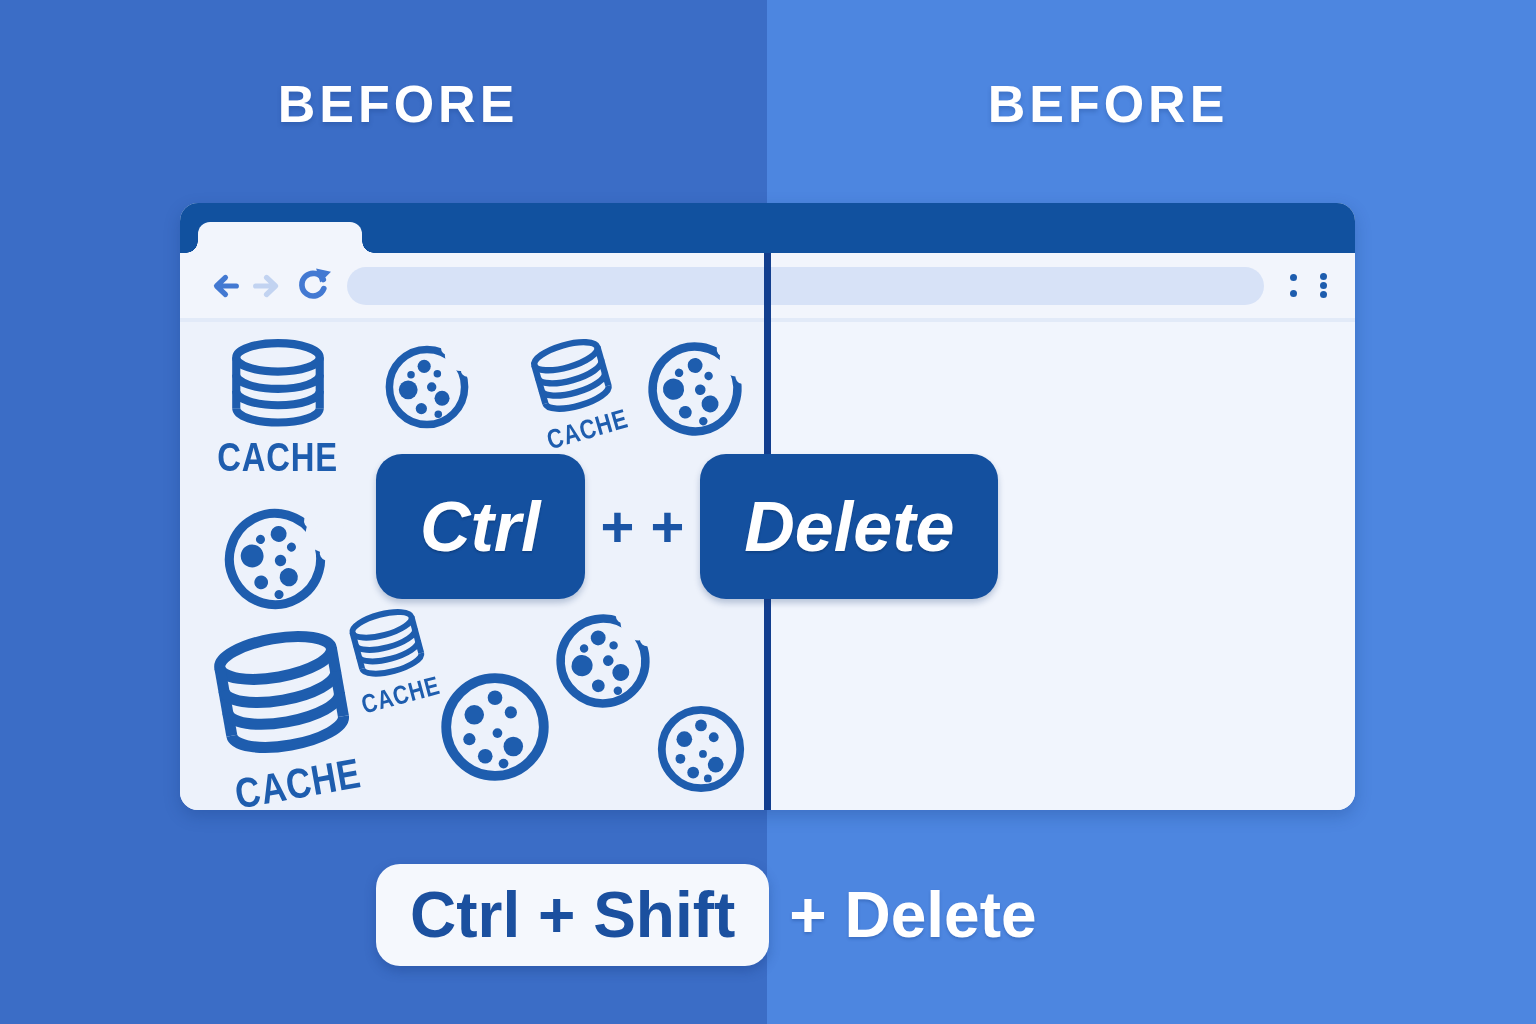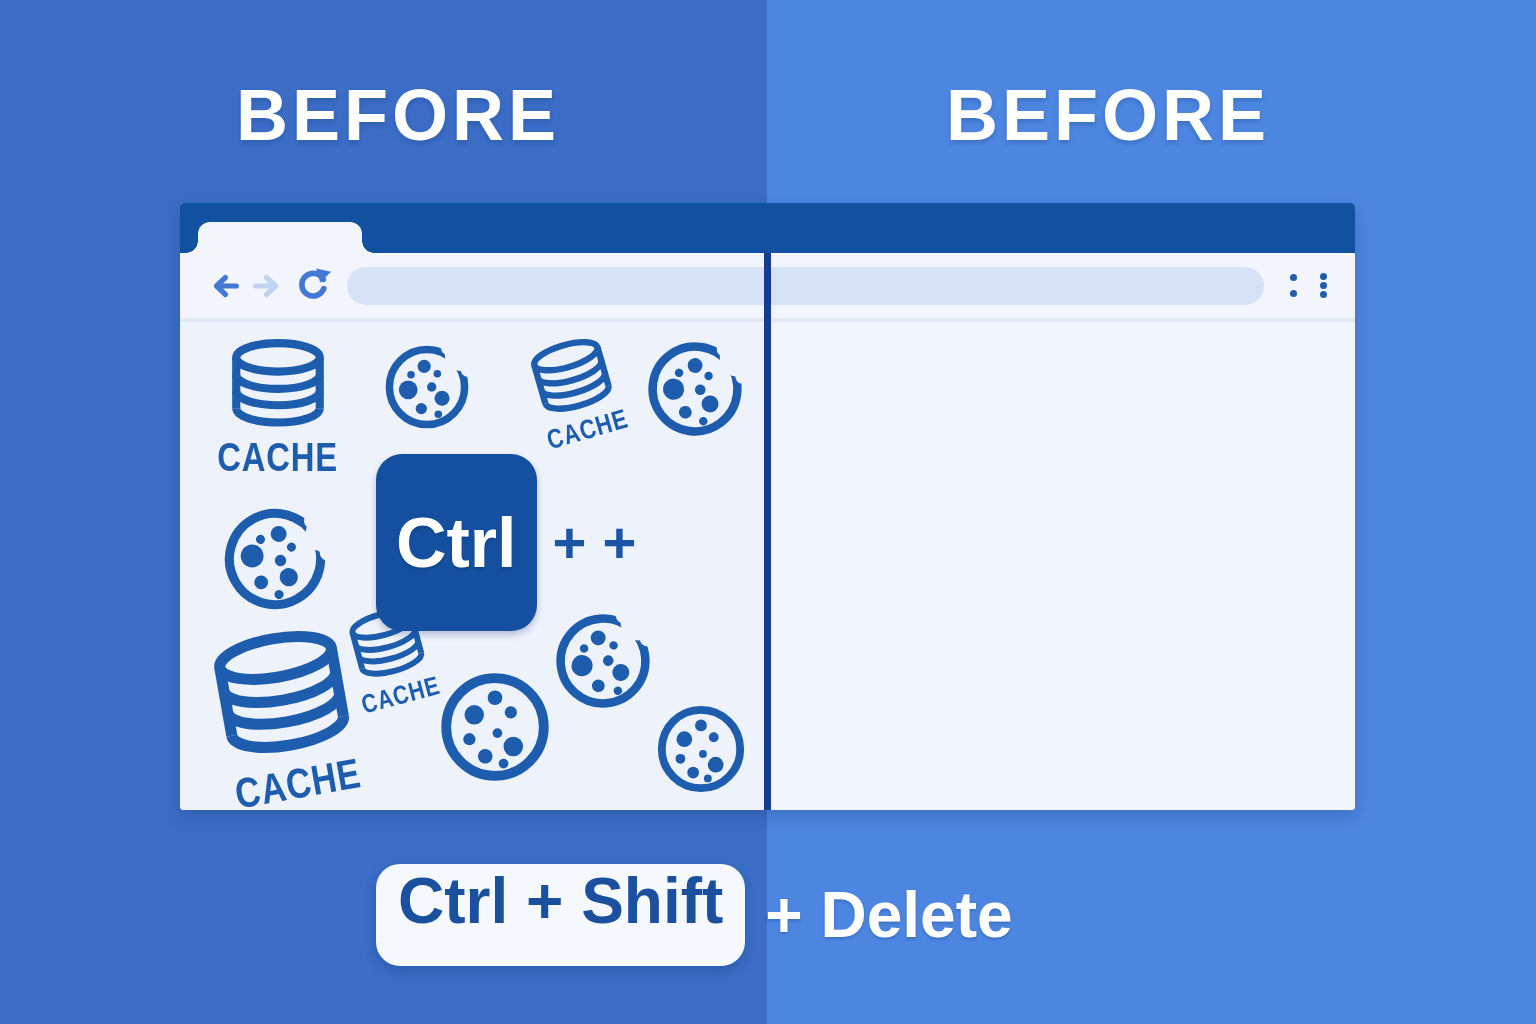--- a/index.html
+++ b/index.html
@@ -7,30 +7,30 @@
     width:1536px;height:1024px;overflow:hidden;position:relative;
     font-family:"Liberation Sans","DejaVu Sans",sans-serif;
     background:var(--bg-left,#3b6dc6);
   }
   .bg{position:absolute;top:0;height:1024px;}
   .bg-left{left:0;width:767px;background:var(--bg-left);}
   .bg-right{left:767px;width:769px;background:var(--bg-right);}
 
   .heading{
     position:absolute;top:74px;margin:0;color:var(--heading-text);
-    font-size:72px;font-weight:bold;letter-spacing:4px;white-space:nowrap;
+    font-size:52px;font-weight:bold;letter-spacing:4px;white-space:nowrap;
     transform:translateX(-50%);text-shadow:0 3px 4px rgba(22,62,130,.28);
   }
   .heading-before{left:398px;}
   .heading-after{left:1108px;}
 
   
   .browser{
     position:absolute;left:180px;top:203px;width:1175px;height:607px;
-    border-radius:4px;background:var(--content-bg-left);
+    border-radius:18px;background:var(--content-bg-left);
     box-shadow:0 6px 16px rgba(15,50,115,.25);overflow:hidden;
   }
   .titlebar{position:relative;height:50px;background:var(--chrome-blue);}
   .tab{
     position:absolute;left:18px;top:19px;width:164px;height:31px;
     background:var(--toolbar-bg);border-radius:12px 12px 0 0;
   }
   .tab::before,.tab::after{content:"";position:absolute;bottom:0;width:12px;height:12px;}
   .tab::before{left:-12px;background:radial-gradient(circle at 0 0,rgba(0,0,0,0) 11.5px,var(--toolbar-bg) 12px);}
   .tab::after{right:-12px;background:radial-gradient(circle at 100% 0,rgba(0,0,0,0) 11.5px,var(--toolbar-bg) 12px);}
@@ -67,32 +67,32 @@
   .scatter svg{display:block;width:100%;height:auto;}
   .cache-label{display:flex;justify-content:center;margin-top:3px;}
   .cache-label span{
     color:var(--icon-blue);font-weight:bold;white-space:nowrap;line-height:1;
     letter-spacing:1px;transform:scaleX(.82);
   }
 
   
   .keys-row{position:absolute;left:196px;top:251px;display:flex;align-items:center;gap:16px;z-index:3;}
   .key{
-    height:177px;padding:0 20px;border-radius:26px;background:var(--key-bg);
+    height:145px;padding:0 44px;border-radius:26px;background:var(--key-bg);
     color:var(--key-text);font-size:70px;font-weight:bold;
     display:flex;align-items:center;justify-content:center;
-    box-shadow:0 4px 6px rgba(15,50,110,.25);text-shadow:0 2px 2px rgba(8,35,80,.3);
+    box-shadow:0 4px 6px rgba(15,50,110,.25);text-shadow:0 2px 2px rgba(8,35,80,.3);font-style:italic;
   }
   .plus{font-size:58px;font-weight:bold;color:var(--plus-color);}
 
   
   .bottom-bar{position:absolute;left:376px;top:864px;display:flex;align-items:center;gap:20px;z-index:2;}
   .caption-pill{
-    background:var(--pill-bg);height:102px;border-radius:24px;padding:0 22px;
-    display:flex;box-shadow:0 5px 12px rgba(15,50,115,.3);
+    background:var(--pill-bg);height:102px;border-radius:24px;padding:0 34px;
+    display:flex;align-items:center;box-shadow:0 5px 12px rgba(15,50,115,.3);
   }
   .caption-pill span{color:var(--pill-text);font-size:64px;font-weight:bold;white-space:nowrap;}
   .caption-suffix{
     color:var(--heading-text);font-size:64px;font-weight:bold;white-space:nowrap;
     text-shadow:0 2px 3px rgba(20,60,130,.3);
   }
   .defs-svg{position:absolute;width:0;height:0;overflow:hidden;}
 </style>
 </head>
 <body>
@@ -246,20 +246,21 @@
       </div>
     <div class="pane pane-right"></div>
   </div>
 
   <div class="divider"></div>
 
   <div class="keys-row" id="keys-row">
       <div class="key">Ctrl</div>
       <span class="plus">+</span>
       <span class="plus">+</span>
+      <div class="key">Delete</div>
     </div>
 </div>
 
 <div class="bottom-bar">
   <div class="caption-pill">
     <span>Ctrl + Shift</span>
   </div>
   <div class="caption-suffix">+ Delete</div>
 </div>
 

